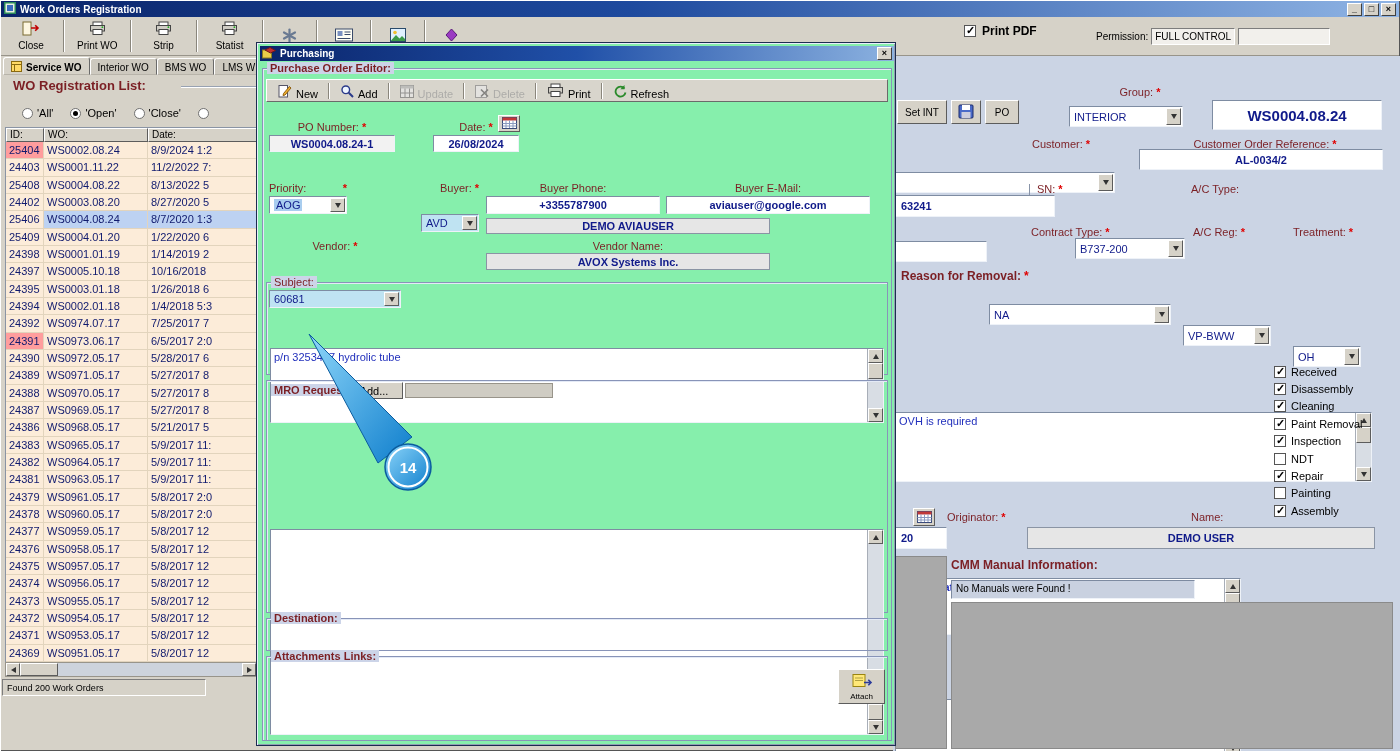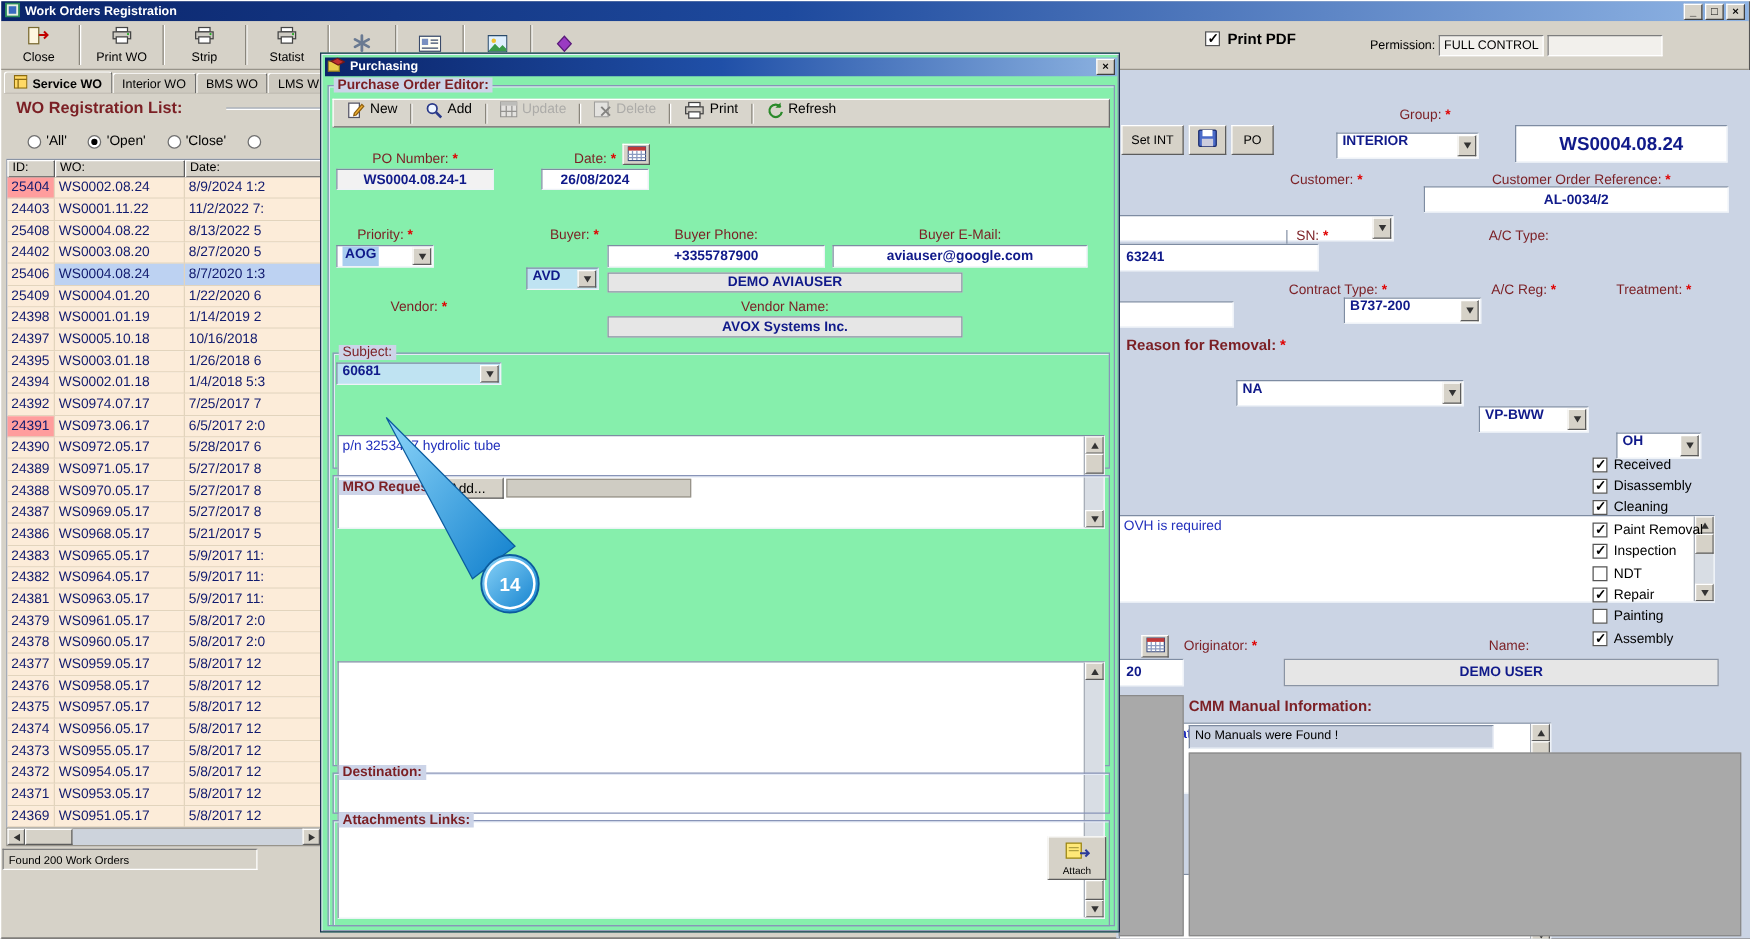--- a/index.html
+++ b/index.html
@@ -47,21 +47,21 @@
 
 .t-up{width:0;height:0;border-left:3.5px solid transparent;border-right:3.5px solid transparent;border-bottom:5px solid #333}
 .t-dn{width:0;height:0;border-left:3.5px solid transparent;border-right:3.5px solid transparent;border-top:5px solid #333}
 .t-l{width:0;height:0;border-top:3.5px solid transparent;border-bottom:3.5px solid transparent;border-right:5px solid #333}
 .t-r{width:0;height:0;border-top:3.5px solid transparent;border-bottom:3.5px solid transparent;border-left:5px solid #333}
 
 .btn{background:#d6d2c8;border:1px solid;border-color:#fff #5c5c5c #5c5c5c #fff;display:flex;align-items:center;justify-content:center;gap:3px;font-size:10px}
 .wf{background:#fff;border:1px solid;border-color:#7e8ca2 #eef2f8 #eef2f8 #7e8ca2;color:#101a8a;font-weight:bold;display:flex;align-items:center;justify-content:center;overflow:hidden;white-space:nowrap}
 .wf.left{justify-content:flex-start;padding-left:5px}
 .gf{background:#e6e6e6;border:1px solid #8a94a4;color:#101a8a;font-weight:bold;display:flex;align-items:center;justify-content:center;overflow:hidden;white-space:nowrap}
-.combo{background:#fff;border:1px solid;border-color:#7e8ca2 #eef2f8 #eef2f8 #7e8ca2;color:#101a8a;font-weight:bold;display:flex;padding:0 18px 0 4px;position:relative;overflow:hidden;white-space:nowrap}
+.combo{background:#fff;border:1px solid;border-color:#7e8ca2 #eef2f8 #eef2f8 #7e8ca2;color:#101a8a;font-weight:normal;display:flex;align-items:center;padding:0 18px 0 4px;position:relative;overflow:hidden;white-space:nowrap}
 .combo .drop{position:absolute;right:1px;top:1px;bottom:1px;width:15px;background:#d6d2c8;border:1px solid;border-color:#fff #5c5c5c #5c5c5c #fff;display:flex;align-items:center;justify-content:center;padding:0}
 .combo.cyan{background:#bfe3f2}
 .mlab{color:#7b1f24;font-size:11px;display:flex;gap:3px;align-items:center;white-space:nowrap}
 .mlab.bold{font-weight:bold;font-size:12px}
 .req{color:#e00000;font-weight:bold}
 .tarea{background:#fff;border:1px solid;border-color:#7e8ca2 #eef2f8 #eef2f8 #7e8ca2;position:relative;overflow:hidden}
 .tarea .txt{position:absolute;left:3px;top:2px;right:18px;color:#2230bc;font-size:11px;white-space:nowrap;overflow:hidden}
 .vscroll{position:absolute;right:0;top:0;bottom:0;width:16px;background:#d8dde4;border-left:1px solid #a8aeb8}
 .sbtn{position:absolute;left:0;width:15px;height:14px;background:#d6d2c8;border:1px solid;border-color:#fff #5c5c5c #5c5c5c #fff;display:flex;align-items:center;justify-content:center}
 .sbtn.up{top:0}.sbtn.dn{bottom:0}
@@ -72,21 +72,21 @@
 .rpanel{position:absolute;left:893px;top:56px;width:507px;height:695px;background:#cbd4e4}
 .vline{position:absolute;width:1px;background:#8894a8}
 
 .dialog{position:absolute;left:256px;top:42px;width:640px;height:704px;background:#86efac;border:1px solid #1c2c50;box-shadow:inset 1px 1px 0 #e8eefa,inset -1px -1px 0 #929cb4;z-index:10}
 .dtitle{position:absolute;left:3px;top:3px;width:634px;height:15px;background:linear-gradient(90deg,#0a246a,#2050a8 50%,#8cb2e0);display:flex;align-items:center;gap:4px;padding:0 2px;color:#fff;font-size:10px;font-weight:bold}
 .dclose{margin-left:auto;width:15px;height:13px;background:#d6d2c8;border:1px solid;border-color:#fff #404040 #404040 #fff;color:#000;text-align:center;line-height:11px;font-size:9px;font-weight:bold}
 .dframe{position:absolute;border:1px solid #8894b8;box-shadow:inset 1px 1px 0 #e4eaf6}
 .dflabel{position:absolute;background:#ccd4e8;padding:0 3px;color:#7b1f24;font-size:11px;white-space:nowrap}
 .dflabel.bold{font-weight:bold}
 .dtoolbar{position:absolute;left:9px;top:36px;width:622px;height:23px;background:#d8d5cc;border:1px solid;border-color:#fff #6a6a6a #6a6a6a #fff;display:flex;align-items:center;padding:0 4px}
-.dbtn{display:flex;align-items:flex-start;gap:4px;height:19px;padding:0 7px;font-size:11px;white-space:nowrap}
+.dbtn{display:flex;align-items:flex-end;gap:4px;height:19px;padding:0 7px;font-size:11px;white-space:nowrap}
 .dbtn.disabled{color:#9a9a9a;filter:grayscale(1);opacity:.7}
 .dsep{width:2px;height:16px;margin:0 3px;border-left:1px solid #8a867c;border-right:1px solid #fff}
 .mrostrip{position:absolute;background:#cfccc3;border:1px solid #98948a}
 .callout{position:absolute;left:0;top:0;pointer-events:none;z-index:30}
 </style>
 </head>
 <body>
 
 <div class="page">
 
@@ -689,21 +689,21 @@
       <span>PO Number:</span>
         <span class="req">*</span>
     </div>
     <div class="mlab rp" style="left:176px;top:78px;width:86px;justify-content:center">
       <span>Date:</span>
         <span class="req">*</span>
     </div>
     <div class="wf rp" style="left:12px;top:92px;width:126px;height:17px;background:#f2f2f2">WS0004.08.24-1</div>
     <div class="wf rp" style="left:176px;top:92px;width:86px;height:17px">26/08/2024</div>
 
-    <div class="mlab rp" style="left:12px;top:139px;width:78px;justify-content:center">
+    <div class="mlab rp" style="left:12px;top:139px;width:78px;justify-content:space-between">
       <span>Priority:</span>
         <span class="req">*</span>
     </div>
     <div class="combo rp" style="left:12px;top:153px;width:78px;height:18px">
       <span style="background:#a9cdef;padding:0 2px">AOG</span>
       <span class="drop">
           <span class="t-dn"></span>
         </span>
     </div>
     <div class="mlab rp" style="left:164px;top:139px;width:58px;justify-content:flex-end">

